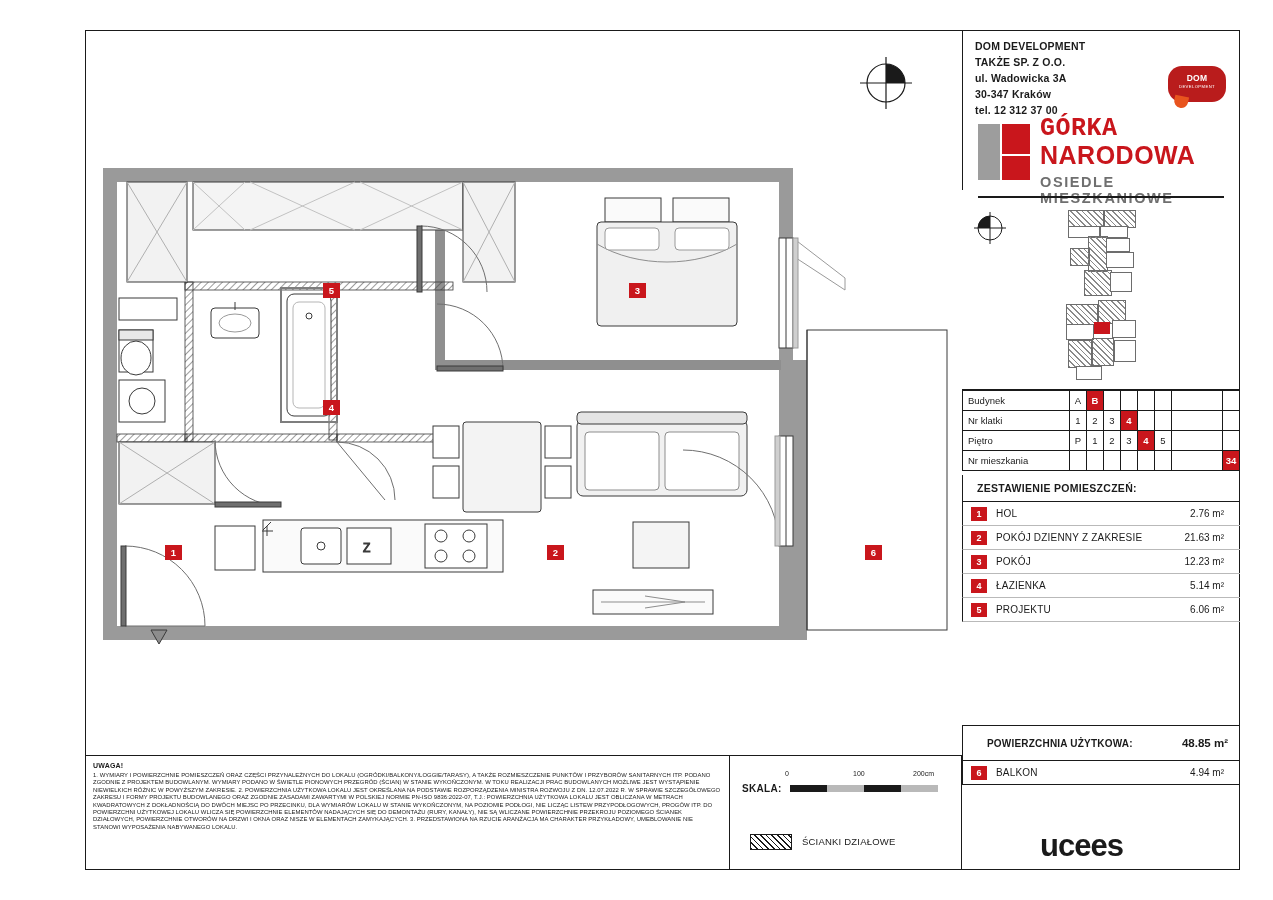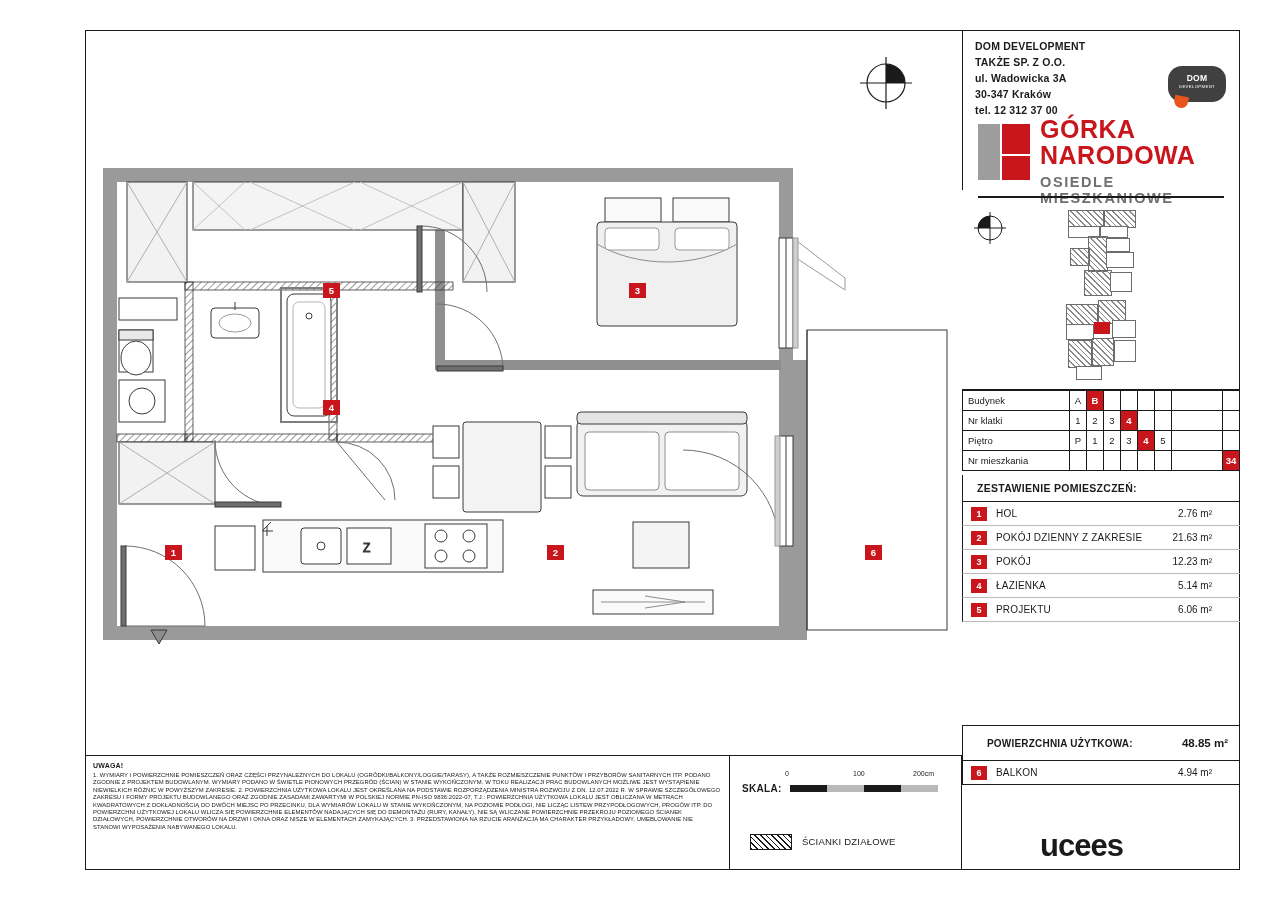--- a/index.html
+++ b/index.html
@@ -4,32 +4,32 @@
 <style>
   html,body{margin:0;padding:0;background:#ffffff;}
   body{width:1273px;height:900px;font-family:"Liberation Sans",sans-serif;color:#1a1a1a;}
   #sheet{position:relative;width:1273px;height:900px;}
   .frame{position:absolute;left:85px;top:30px;width:1155px;height:840px;border:1.5px solid #1a1a1a;box-sizing:border-box;}
 
   
   .hdr{position:absolute;left:962px;top:30px;width:278px;height:160px;border-left:1.5px solid #1a1a1a;box-sizing:border-box;}
   .hdr-txt{position:absolute;left:12px;top:8px;font-size:10.5px;font-weight:bold;line-height:16px;letter-spacing:.2px;}
   .dom-logo{position:absolute;right:12px;top:36px;width:60px;height:40px;}
-  .dom-blob{width:58px;height:36px;background:#404040;border-radius:14px 14px 14px 14px;position:relative;}
+  .dom-blob{width:58px;height:36px;background:#b91c1c;border-radius:14px 14px 14px 14px;position:relative;}
   .dom-blob:after{content:"";position:absolute;left:6px;bottom:-6px;width:14px;height:12px;background:#e8541e;border-radius:0 0 8px 8px;transform:rotate(12deg);}
   .dom-blob span{position:absolute;left:0;right:0;top:7px;text-align:center;color:#fff;font-size:8.5px;font-weight:bold;letter-spacing:.3px;}
   .dom-blob small{position:absolute;left:0;right:0;top:18px;text-align:center;color:#fff;font-size:4.2px;letter-spacing:.4px;}
 
   
   .proj{position:absolute;left:962px;top:108px;width:278px;height:92px;}
   .proj-mark{position:absolute;left:16px;top:16px;width:52px;height:56px;}
   .pm1{position:absolute;left:0;top:0;width:22px;height:56px;background:#9d9d9d;}
   .pm2{position:absolute;left:24px;top:0;width:28px;height:30px;background:#c9161c;}
   .pm3{position:absolute;left:24px;top:32px;width:28px;height:24px;background:#c9161c;}
-  .proj-t1{position:absolute;left:78px;top:8px;font-size:25px;font-weight:bold;color:#c9161c;letter-spacing:.5px;line-height:26px;}
+  .proj-t1{position:absolute;left:78px;top:8px;font-size:25px;font-weight:bold;color:#c9161c;letter-spacing:.5px;line-height:26px;font-family:Liberation Mono, monospace;}
   .proj-t2{position:absolute;left:78px;top:34px;font-size:25px;font-weight:bold;color:#c9161c;letter-spacing:.5px;line-height:26px;}
   .proj-t3{position:absolute;left:78px;top:66px;font-size:14.5px;font-weight:bold;color:#6f6f6f;letter-spacing:1.6px;}
   .proj-rule{position:absolute;left:16px;top:88px;width:246px;height:1.5px;background:#1a1a1a;}
 
   
   .keyplan{position:absolute;left:962px;top:202px;width:278px;height:188px;border-bottom:1.5px solid #1a1a1a;box-sizing:border-box;}
   .kp-compass{position:absolute;left:10px;top:8px;width:36px;height:36px;}
   .kp-mini{position:absolute;left:100px;top:6px;width:120px;height:175px;}
   .kp-blk{position:absolute;background:#fff;border:.8px solid #6d6d6d;}
   .kp-hat{position:absolute;background:repeating-linear-gradient(45deg,#8a8a8a 0 1px,transparent 1px 4px);border:.7px solid #6d6d6d;}
@@ -42,21 +42,21 @@
   .addr td.lbl{width:96px;border-left:1.5px solid #1a1a1a;}
   .addr td.c{width:16px;text-align:center;padding:0;}
   .addr td.sel{background:#c9161c;color:#fff;font-weight:bold;}
 
   
   .rooms{position:absolute;left:962px;top:475px;width:278px;}
   .rooms-title{font-size:10.5px;font-weight:bold;letter-spacing:.3px;padding:7px 0 7px 14px;border-bottom:1px solid #1a1a1a;border-left:1.5px solid #1a1a1a;}
   .rrow{display:flex;align-items:center;height:23px;border-bottom:.8px solid #b9b9b9;border-left:1.5px solid #1a1a1a;font-size:10px;}
   .rnum{width:16px;height:14px;margin-left:8px;background:#c9161c;color:#fff;font-size:9px;font-weight:bold;display:flex;align-items:center;justify-content:center;}
   .rname{flex:1;padding-left:9px;letter-spacing:.2px;}
-  .rarea{padding-right:28px;}
+  .rarea{padding-right:16px;}
 
   
   .totalbox{position:absolute;left:962px;top:725px;width:278px;height:36px;border-top:1.5px solid #1a1a1a;border-bottom:1px solid #1a1a1a;border-left:1.5px solid #1a1a1a;box-sizing:border-box;display:flex;align-items:center;}
   .totalbox .t1{font-size:10px;font-weight:bold;padding-left:24px;letter-spacing:.2px;}
   .totalbox .t2{font-size:11.5px;font-weight:bold;margin-left:auto;padding-right:12px;}
   .balcony{position:absolute;left:962px;top:761px;width:278px;height:24px;border-left:1.5px solid #1a1a1a;border-bottom:.8px solid #1a1a1a;box-sizing:border-box;display:flex;align-items:center;font-size:10px;}
 
   
   .ucees{position:absolute;left:1040px;top:830px;font-size:31px;font-weight:bold;letter-spacing:-1px;line-height:31px;}
 

